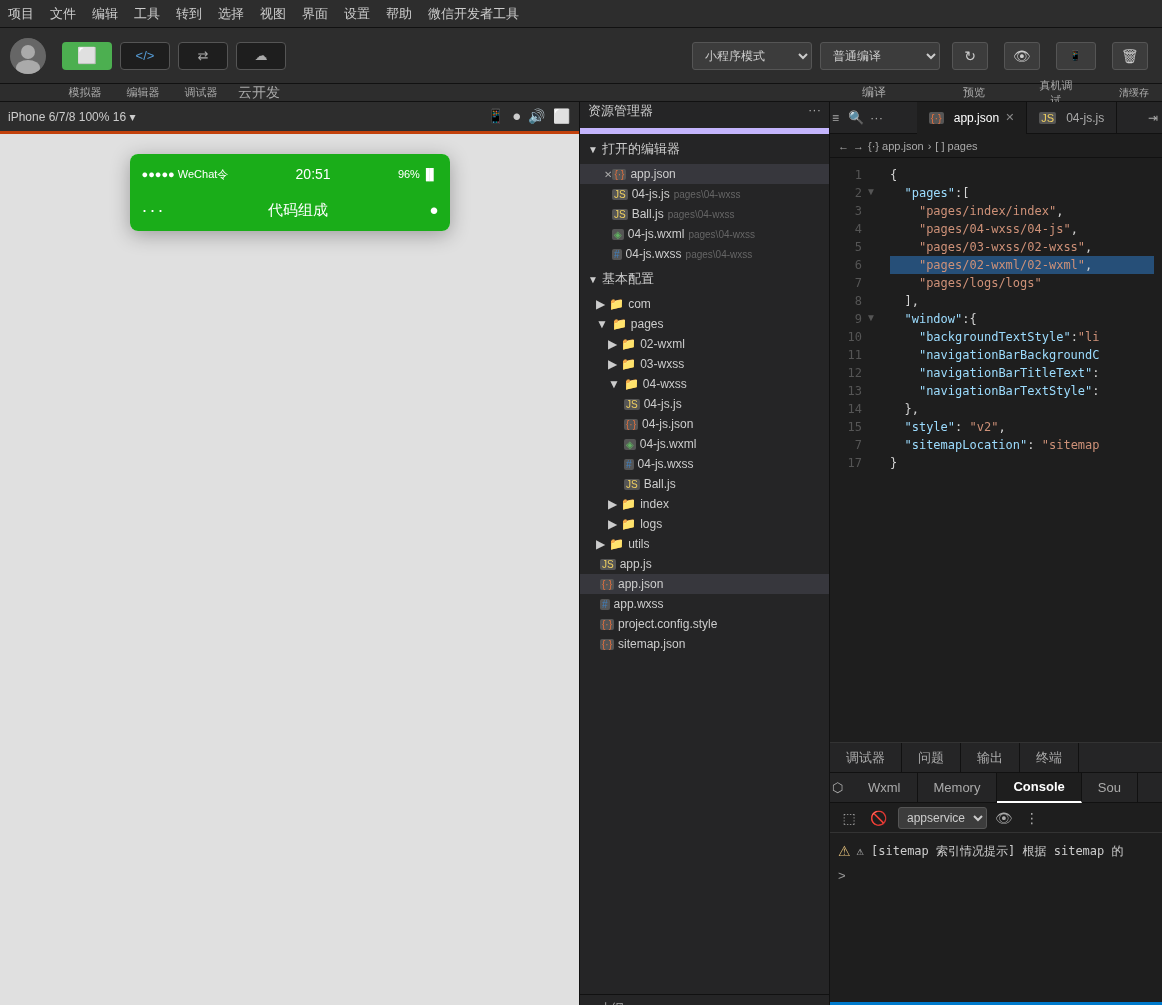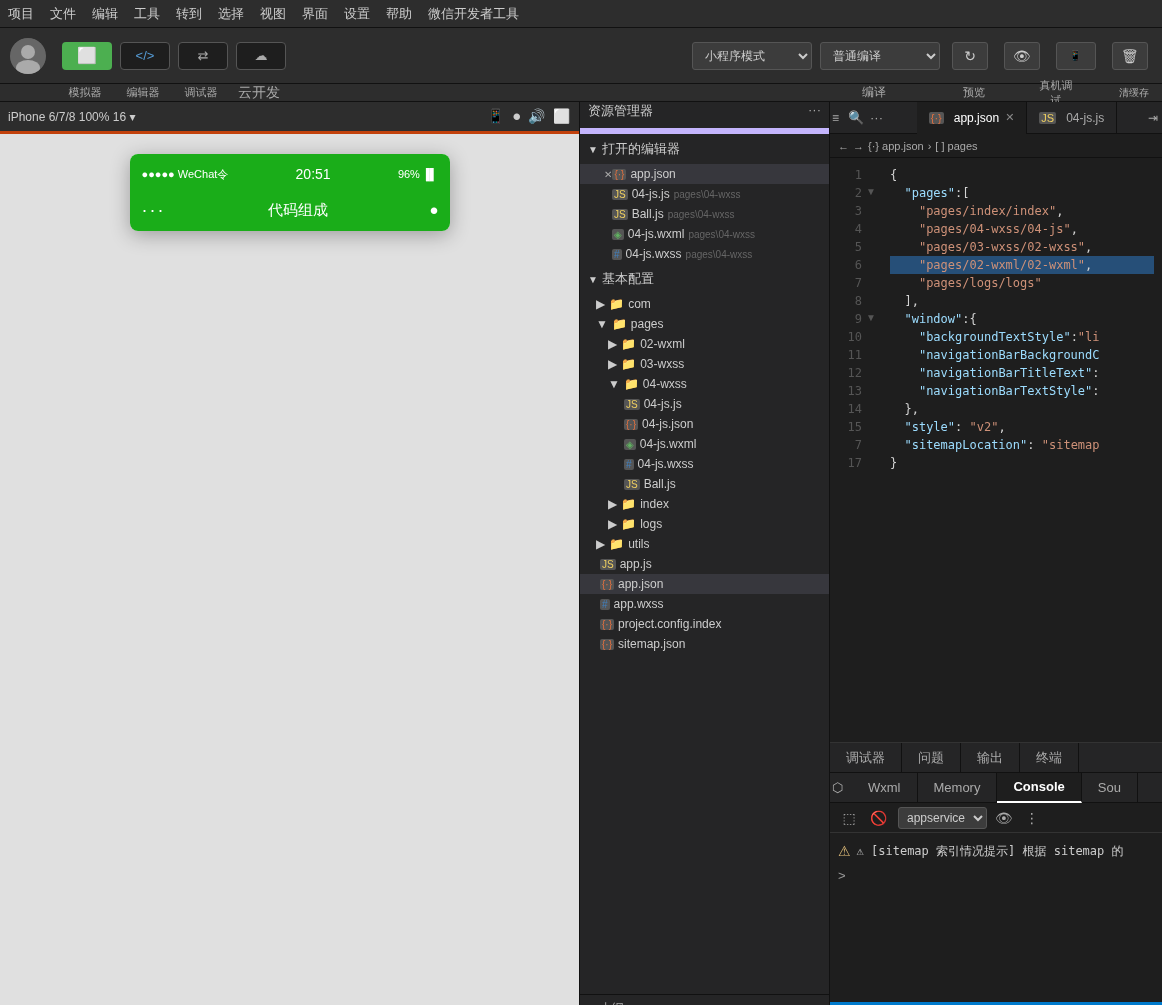--- a/index.html
+++ b/index.html
@@ -370,21 +370,21 @@
         <span>app.json</span>
       </div>
 
       <div class="tree-item" style="padding-left:20px;">
         <span class="wxss-icon">#</span>
         <span>app.wxss</span>
       </div>
 
       <div class="tree-item" style="padding-left:20px;">
         <span class="json-icon">{·}</span>
-        <span>project.config.index</span>
+        <span>project.config.style</span>
       </div>
 
       <div class="tree-item" style="padding-left:20px;">
         <span class="json-icon">{·}</span>
         <span>sitemap.json</span>
       </div>
 
     </div>
     <div id="filetree-footer">
       <span class="footer-arrow">▶</span>

